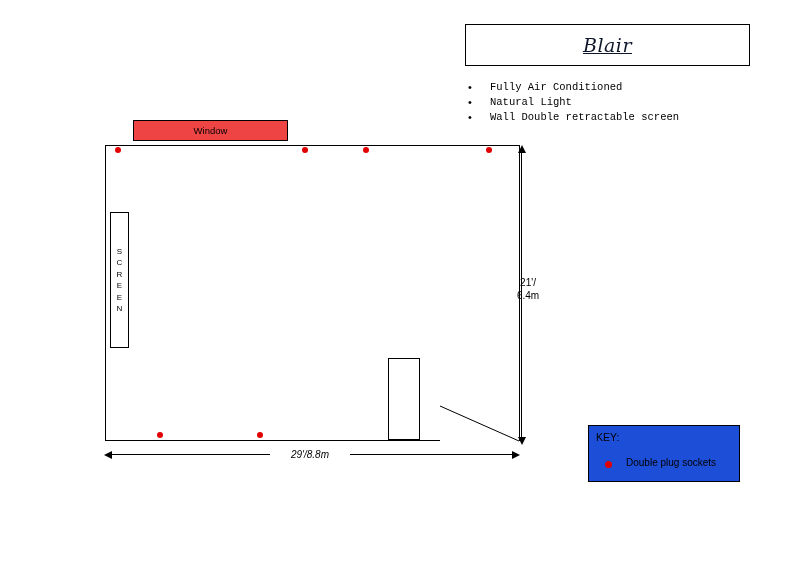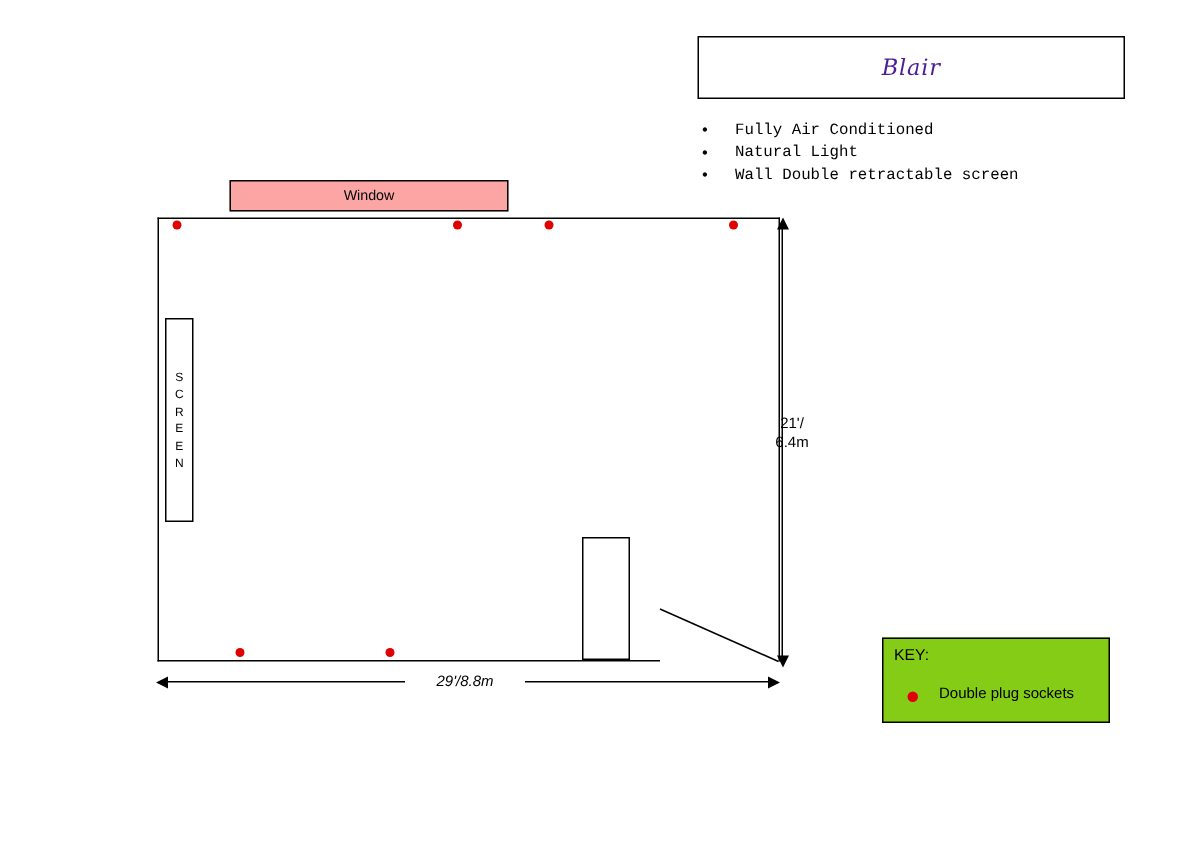--- a/index.html
+++ b/index.html
@@ -37,23 +37,24 @@
     position: absolute;
     left: 0;
     top: 0;
     width: 100%;
     height: 100%;
     display: flex;
     align-items: center;
     justify-content: center;
     font-family: "DejaVu Serif", serif;
     font-style: italic;
-    font-size: 15px;
-    color: #4c1d95;
+    font-size: 19px;
+    color: #0f172a;
     letter-spacing: 0.5px;
+    text-decoration: underline;
   }
 
   
   .features {
     position: absolute;
     left: 468px;
     top: 80px;
     width: 300px;
   }
   .feature-row {
@@ -75,21 +76,21 @@
   }
 
   
   .key-box {
     position: absolute;
     left: 588px;
     top: 425px;
     width: 152px;
     height: 57px;
     border: 1px solid #000;
-    background: #84cc16;
+    background: #1d4ed8;
     box-sizing: border-box;
   }
   .key-title {
     position: absolute;
     left: 7px;
     top: 5px;
     font-size: 10.5px;
     color: #000;
   }
   .key-row {
@@ -117,26 +118,25 @@
     background: #000;
   }
   .wall-h { height: 1px; }
   .wall-v { width: 1px; }
 
   
   .window-box {
     position: absolute;
     left: 133px;
     top: 120px;
-    width: 186px;
+    width: 155px;
     height: 21px;
     border: 1px solid #000;
-    background: #fca5a5;
-    box-sizing: border-box;
-    margin-left: 20px;
+    background: #ef4444;
+    box-sizing: border-box;
   }
   .window-label {
     position: absolute;
     left: 0;
     top: 0;
     width: 100%;
     height: 100%;
     display: flex;
     align-items: center;
     justify-content: center;

